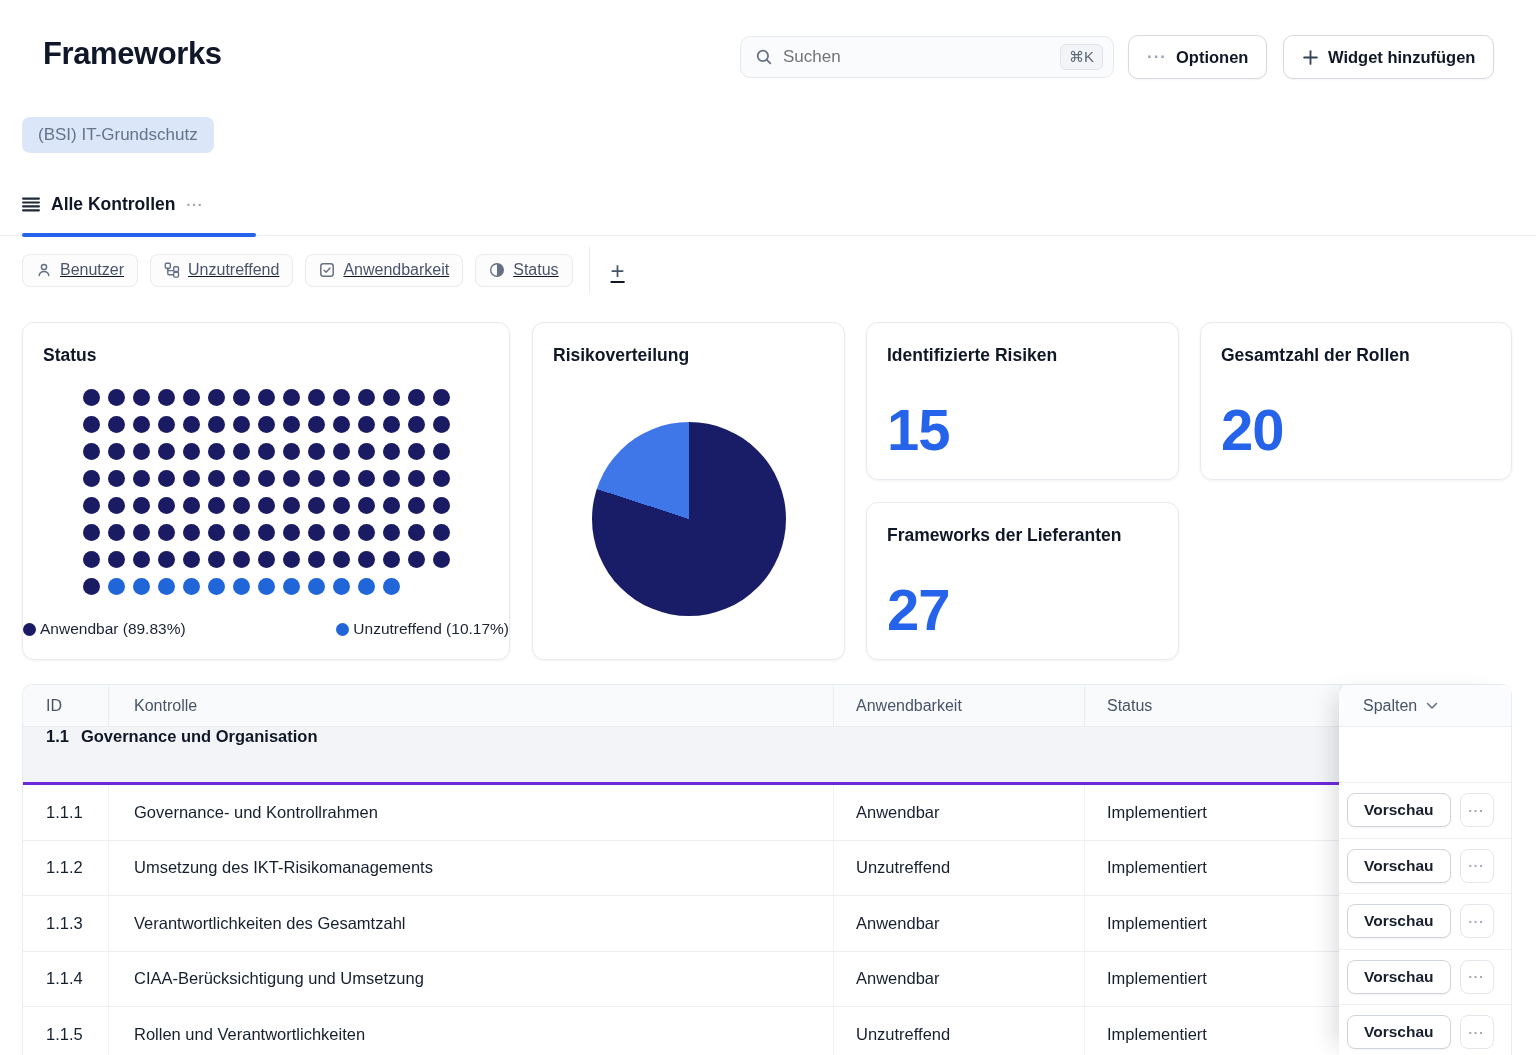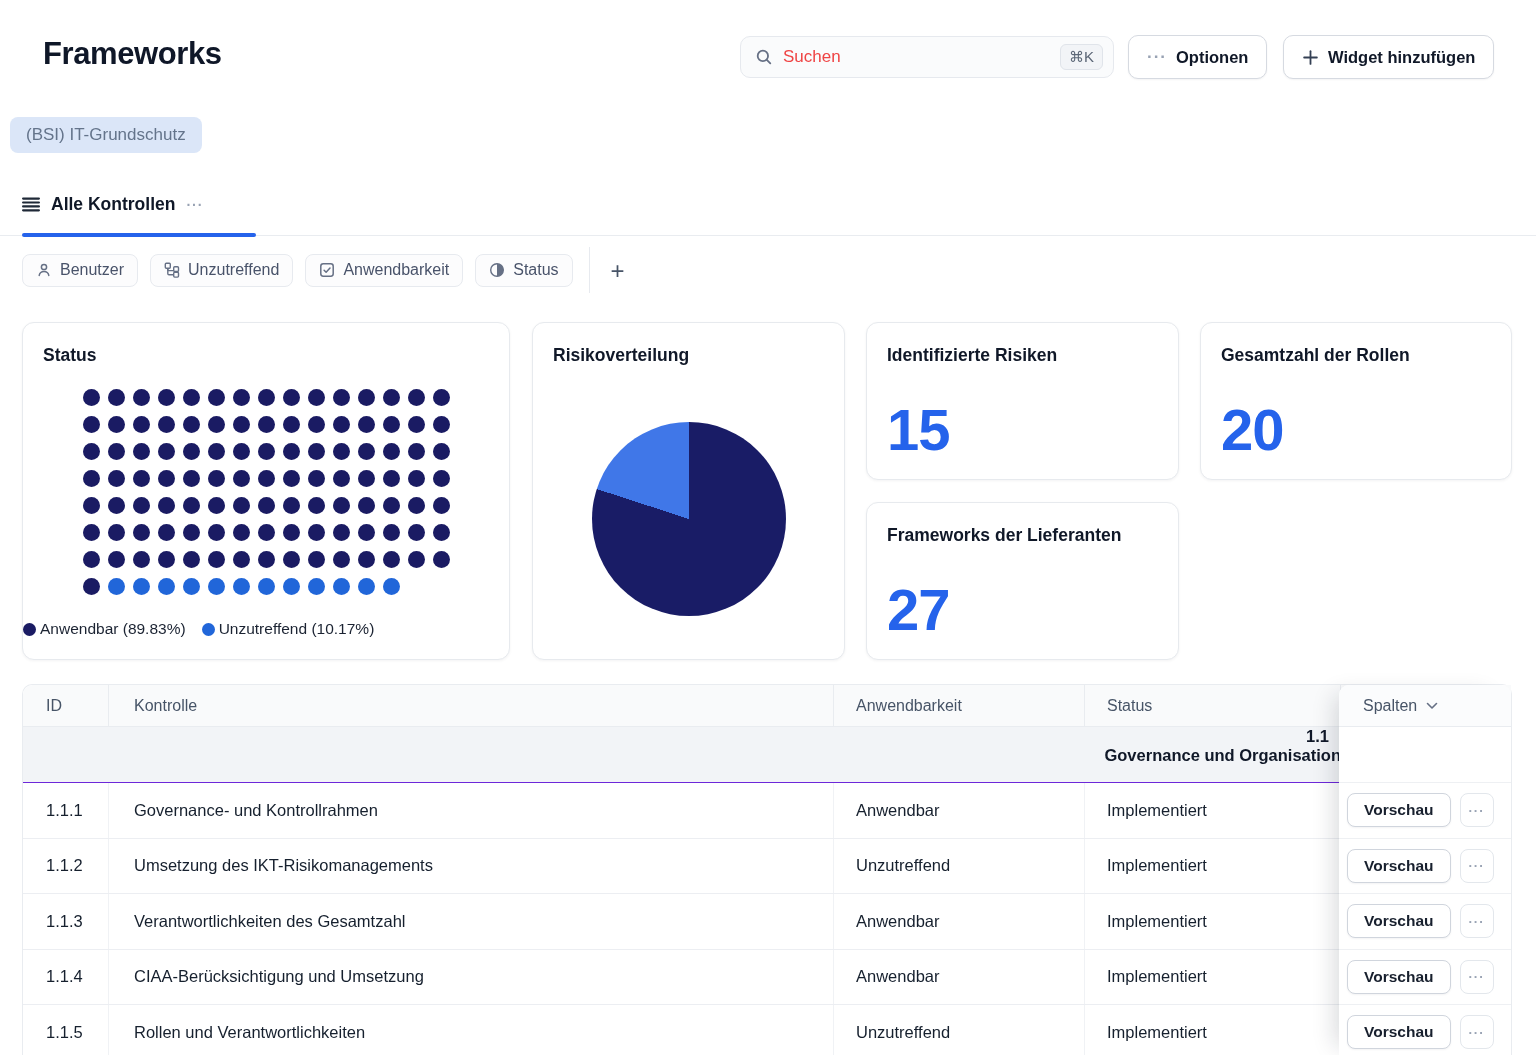--- a/index.html
+++ b/index.html
@@ -4,55 +4,55 @@
 <style>
   html,body{margin:0;padding:0;background:#fff;}
   .page{position:relative;width:1536px;height:1055px;overflow:hidden;background:#ffffff;
         font-family:"Liberation Sans","DejaVu Sans",sans-serif;color:#101828;}
   svg{display:block;}
 
   
   .page-title{position:absolute;left:43px;top:36px;font-size:31px;font-weight:700;letter-spacing:-.4px;color:#0f1728;}
   .search-box{position:absolute;left:740px;top:36px;width:374px;height:42px;box-sizing:border-box;
               background:#fafbfc;border:1px solid #e6e9ee;border-radius:10px;display:flex;align-items:center;padding:0 10px 0 14px;cursor:text;}
-  .search-box .ph{flex:1;margin-left:10px;font-size:17px;color:#ef4444;}
+  .search-box .ph{flex:1;margin-left:10px;font-size:17px;color:#737373;}
   .kbd{background:#f2f4f7;border:1px solid #e0e4ea;border-radius:6px;padding:3px 8px;font-size:15px;color:#5b6676;}
   .btn{position:absolute;top:35px;height:44px;box-sizing:border-box;display:flex;align-items:center;gap:9px;
        background:#fff;border:1px solid #d6dae1;border-radius:10px;padding:0 18px;font-size:16.5px;font-weight:600;color:#101828;
        box-shadow:0 1px 2px rgba(16,24,40,.05);cursor:pointer;}
   .btn-options{left:1128px;}
   .btn-add{left:1283px;}
   .dots-gray{color:#98a2b3;font-size:17px;font-weight:700;letter-spacing:1px;}
 
   
-  .chip{position:absolute;left:10px;top:117px;height:36px;line-height:36px;padding:0 16px;border-radius:8px;
+  .chip{position:absolute;left:22px;top:117px;height:36px;line-height:36px;padding:0 16px;border-radius:8px;
         background:#dbe6f8;color:#64748b;font-size:17px;cursor:pointer;}
 
   
   .tabbar{position:absolute;left:0;top:190px;width:1536px;height:45px;border-bottom:1px solid #e9ecf0;}
   .tab{position:absolute;left:22px;top:4px;display:flex;align-items:center;gap:11px;cursor:pointer;}
   .tab-label{font-size:17.5px;font-weight:700;color:#101828;}
   .tab-underline{position:absolute;left:22px;bottom:-2px;width:234px;height:4px;background:#2563eb;border-radius:3px;}
 
   
-  .filterbar{position:absolute;left:22px;top:247px;display:flex;align-items:center;}
+  .filterbar{position:absolute;left:22px;top:247px;display:flex;align-items:center;text-decoration:underline;}
   .fchip{display:flex;align-items:center;gap:8px;height:33px;box-sizing:border-box;padding:0 13px;margin-right:12px;
          border:1px solid #e7eaef;border-radius:8px;background:#fcfcfd;font-size:16px;color:#49536a;cursor:pointer;}
   .fchip svg{color:#667085;}
   .fdivider{width:1px;height:46px;background:#e7eaef;margin:0 15px 0 4px;}
   .fplus{font-size:24px;color:#475467;padding:0 6px;cursor:pointer;line-height:33px;}
 
   
   .card{position:absolute;box-sizing:border-box;background:#fff;border:1px solid #e7eaee;border-radius:12px;
         box-shadow:0 1px 3px rgba(16,24,40,.05);}
   .card-title{margin:22px 0 0 20px;font-size:17.5px;font-weight:700;color:#101828;}
   #card-status{left:22px;top:322px;width:488px;height:338px;}
   .dot-grid{margin-top:23px;display:grid;grid-template-columns:repeat(15,17px);gap:10px 8px;justify-content:center;}
   .dot{width:17px;height:17px;border-radius:50%;}
-  .legend{margin-top:25px;display:flex;justify-content:flex-start;gap:16px;font-size:15.5px;font-weight:500;color:#1b2332;}
+  .legend{margin-top:25px;display:flex;justify-content:space-between;gap:16px;font-size:15.5px;font-weight:500;color:#1b2332;}
   .legend-item{display:flex;align-items:center;gap:4px;}
   .legend-marker{width:13px;height:13px;border-radius:50%;}
   #card-pie{left:532px;top:322px;width:313px;height:338px;}
   .pie{width:194px;height:194px;border-radius:50%;margin:56px auto 0;}
   .stat-card .stat-value{position:absolute;left:20px;bottom:20px;font-size:58px;line-height:1;font-weight:700;color:#2563eb;letter-spacing:-1px;}
   #stat-0{left:866px;top:322px;width:313px;height:158px;}
   #stat-1{left:1200px;top:322px;width:312px;height:158px;}
   #stat-2{left:866px;top:502px;width:313px;height:158px;}
   #stat-3{left:1200px;top:502px;width:312px;height:158px;}
 
@@ -60,22 +60,22 @@
   .tbl{position:absolute;left:22px;top:684px;width:1490px;height:371px;box-sizing:border-box;
        border:1px solid #e9ecf0;border-bottom:none;border-radius:10px 10px 0 0;background:#fff;}
   .trow{display:flex;box-sizing:border-box;}
   .thead{height:42px;background:#f9fafb;border-bottom:1px solid #e9ecf0;color:#475467;font-size:16px;border-radius:10px 0 0 0;}
   .thead .tcell{display:flex;align-items:center;border-right:1px solid #e9ecf0;}
   .tcell{box-sizing:border-box;display:flex;align-items:center;}
   .c-id{width:86px;padding-left:23px;}
   .c-ctrl{width:725px;padding-left:25px;}
   .c-anw{width:251px;padding-left:22px;}
   .c-sta{width:256px;padding-left:22px;}
-  .section-row{height:55px;width:1318px;background:#f2f4f7;border-bottom:1px solid #6d28d9;display:flex;align-items:flex-end;
-               font-size:16.5px;font-weight:700;color:#101828;flex-direction:column;}
+  .section-row{height:55px;width:1318px;background:#f2f4f7;border-bottom:3px solid #6d28d9;display:flex;align-items:flex-start;
+               font-size:16.5px;font-weight:700;color:#101828;}
   .section-row .sec-id{margin-left:23px;margin-right:12px;}
   .drow{height:55.5px;width:1318px;border-bottom:1px solid #eceef2;background:#fff;font-size:16.5px;color:#16202e;cursor:pointer;}
   .drow .tcell{height:100%;border-right:1px solid #f0f2f5;}
   .drow .c-sta{border-right:none;}
 
   
   .overlay{position:absolute;top:0;right:0;width:172px;height:371px;background:#fff;
            border-radius:10px 10px 0 0;box-shadow:-14px 0 22px -10px rgba(16,24,40,.16);}
   .overlay-header{height:42px;box-sizing:border-box;display:flex;align-items:center;gap:9px;padding-left:24px;
                   background:#fbfcfd;border-bottom:1px solid #e9ecf0;border-radius:10px 10px 0 0;color:#475467;font-size:16px;cursor:pointer;}

